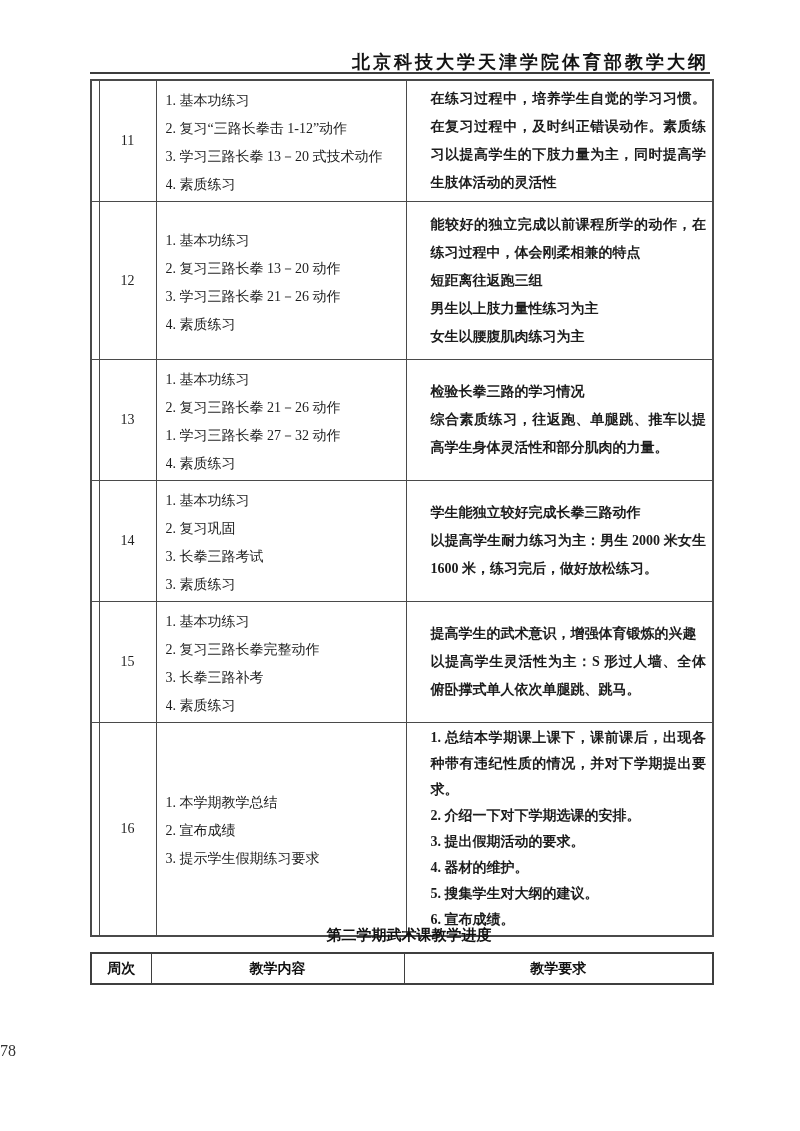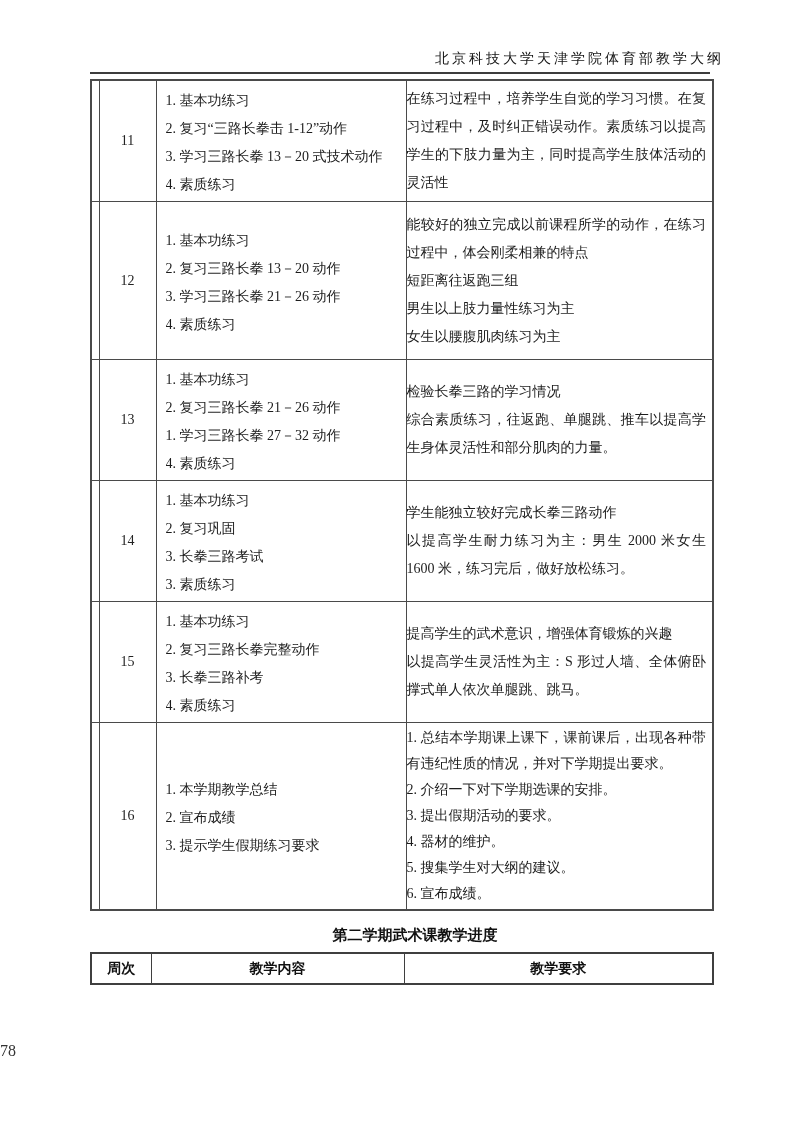--- a/index.html
+++ b/index.html
@@ -8,22 +8,22 @@
     background: #ffffff;
     font-family: "Liberation Serif", "DejaVu Serif", serif;
     color: #1c1c1c;
     position: relative;
     overflow: hidden;
   }
   .page { position: absolute; inset: 0; background: #ffffff; }
 
   
   .page-header {
-    position: absolute; top: 50px; right: 76px;
-    font-size: 14px; font-weight: normal; letter-spacing: 3px;
+    position: absolute; top: 50px; right: 91px;
+    font-size: 18px; font-weight: bold; letter-spacing: 3px;
     color: #141414; white-space: nowrap;
   }
   .header-rule {
     position: absolute; top: 72px; left: 90px; width: 620px; height: 2px;
     background: #3c3c3c;
   }
 
   
   table.schedule {
     position: absolute; top: 79px; left: 90px; width: 622px;
@@ -39,29 +39,29 @@
   table.schedule tr:nth-child(6) { height: 186px; }
   td.spacer { padding: 0; }
   td.week {
     text-align: center; vertical-align: middle;
     font-size: 14px; color: #222;
   }
   td.content { vertical-align: middle; padding: 6px 4px 2px 9px; }
   td.content div {
     font-size: 14px; line-height: 28px; white-space: nowrap; overflow: hidden;
   }
-  td.req { vertical-align: middle; padding: 2px 6px 2px 0; }
+  td.req { vertical-align: middle; padding: 2px 6px 2px 24px; font-weight: bold; }
   td.req .para {
     font-size: 14px; line-height: 28px; text-align: justify;
   }
   table.schedule tr:nth-child(6) td.req .para { line-height: 26px; }
 
   
   .section2-title {
-    position: absolute; top: 926px; left: 104px; width: 622px;
+    position: absolute; top: 926px; left: 98px; width: 622px;
     text-align: center; font-weight: bold; font-size: 15px;
     font-family: "Liberation Sans", "DejaVu Sans", sans-serif;
     color: #111;
   }
   table.schedule2 {
     position: absolute; top: 952px; left: 90px; width: 622px;
     border-collapse: collapse; table-layout: fixed;
     border: 2px solid #3f3f3f;
     padding-left: 22px;
   }

